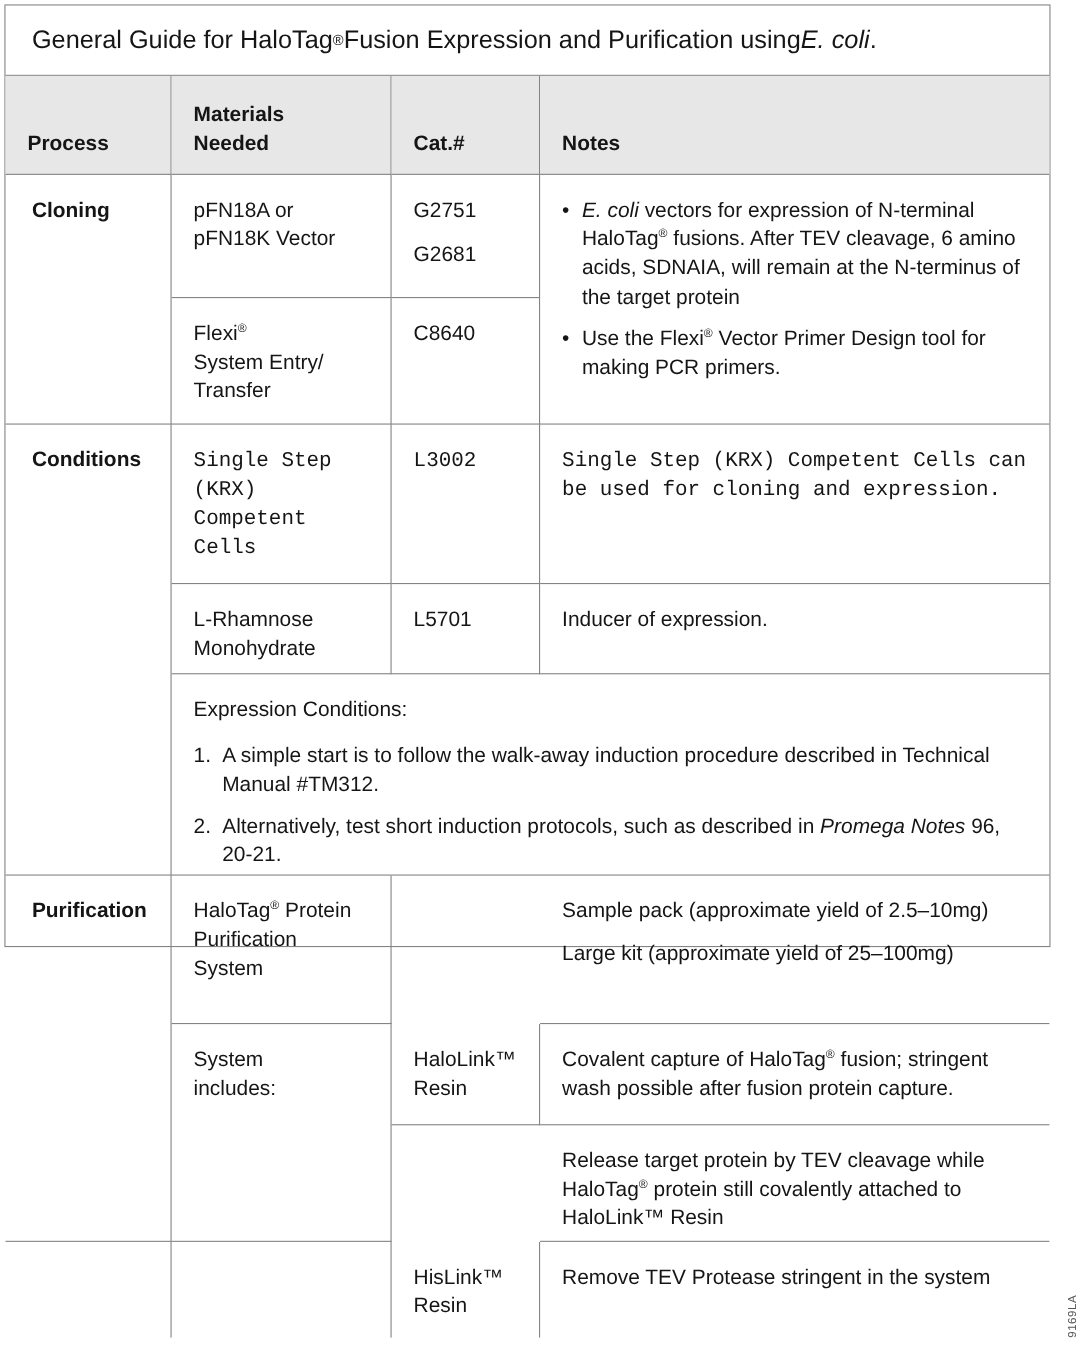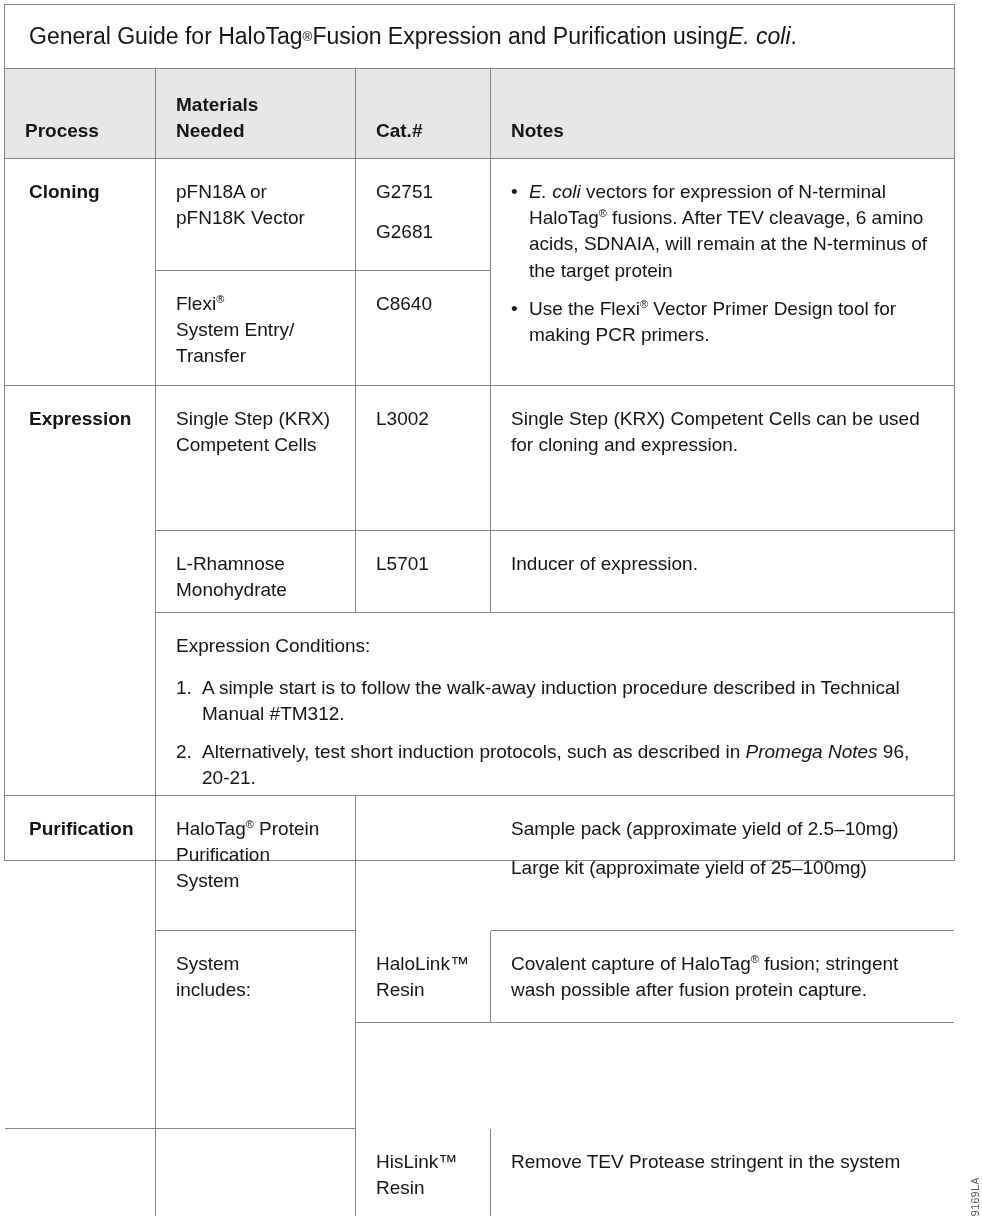--- a/index.html
+++ b/index.html
@@ -52,21 +52,21 @@
   .numitem .nmark{width:26px;flex:0 0 26px;}
   .numitem .ntext{flex:1;}
   .cond-head{margin-bottom:16px;}
   .fig-num{
     position:absolute;right:1px;bottom:14px;
     writing-mode:vertical-rl;transform:rotate(180deg);
     font-size:10.5px;color:#555;letter-spacing:0.5px;
   }
   
   .c1{grid-column:1;} .c2{grid-column:2;} .c3{grid-column:3;} .c4{grid-column:4;}
-  .r2{grid-row:2;} .r3{grid-row:3;} .r4{grid-row:4;} .r5{grid-row:5;}
+  .r2{grid-row:2;} .r3{grid-row:3;} .r4{grid-row:4;} .r5{grid-row:5;font-family:Liberation Mono, monospace;}
   .r6{grid-row:6;} .r7{grid-row:7;} .r8{grid-row:8;} .r9{grid-row:9;}
   .r10{grid-row:10;} .r11{grid-row:11;}
   .r3-4{grid-row:3/5;} .r5-7{grid-row:5/8;} .r8-10{grid-row:8/11;} .r9-10{grid-row:9/11;}
   .c2-4{grid-column:2/5;}
 </style>
 </head>
 <body>
 
 <div class="doc-table">
 
@@ -91,21 +91,21 @@
     <div class="bullet">
       <span class="bmark">•</span>
       <span class="btext">Use the Flexi<sup>®</sup> Vector Primer Design tool for making PCR primers.</span>
     </div>
   </div>
   <div class="cell c2 r4">Flexi<sup>®</sup><br>System Entry/<br>Transfer</div>
   <div class="cell c3 r4">
     <div class="cat-line">C8640</div>
   </div>
 
-  <div class="cell proc c1 r5-7">Expression</div>
+  <div class="cell proc c1 r5-7">Conditions</div>
   <div class="cell c2 r5">Single Step (KRX)<br>Competent Cells</div>
   <div class="cell c3 r5">L3002</div>
   <div class="cell c4 r5 no-r">Single Step (KRX) Competent Cells can be used for cloning and expression.</div>
   <div class="cell c2 r6">L-Rhamnose<br>Monohydrate</div>
   <div class="cell c3 r6">L5701</div>
   <div class="cell c4 r6 no-r">Inducer of expression.</div>
   <div class="cell c2-4 r7 no-r">
     <div class="cond-head">Expression Conditions:</div>
     <div class="numitem">
       <span class="nmark">1.</span>
@@ -119,20 +119,21 @@
 
   <div class="cell proc c1 r8-10">Purification</div>
   <div class="cell c2 r8">HaloTag<sup>®</sup> Protein<br>Purification<br>System</div>
   <div class="cell c4 r8 no-r">
     <div class="note-line">Sample pack (approximate yield of 2.5–10mg)</div>
     <div class="note-line">Large kit (approximate yield of 25–100mg)</div>
   </div>
   <div class="cell c2 r9-10">System<br>includes:</div>
   <div class="cell c3 r9">HaloLink™<br>Resin</div>
   <div class="cell c4 r9 no-r">Covalent capture of HaloTag<sup>®</sup> fusion; stringent wash possible after fusion protein capture.</div>
+  <div class="cell c4 r10 no-r">Release target protein by TEV cleavage while HaloTag<sup>®</sup> protein still covalently attached to HaloLink™ Resin</div>
 
   <div class="cell c1 r11 no-b"></div>
   <div class="cell c2 r11 no-b"></div>
   <div class="cell c3 r11 no-b">HisLink™<br>Resin</div>
   <div class="cell c4 r11 no-r no-b">Remove TEV Protease stringent in the system</div>
 
 </div>
 
 <div class="fig-num">9169LA</div>
 

